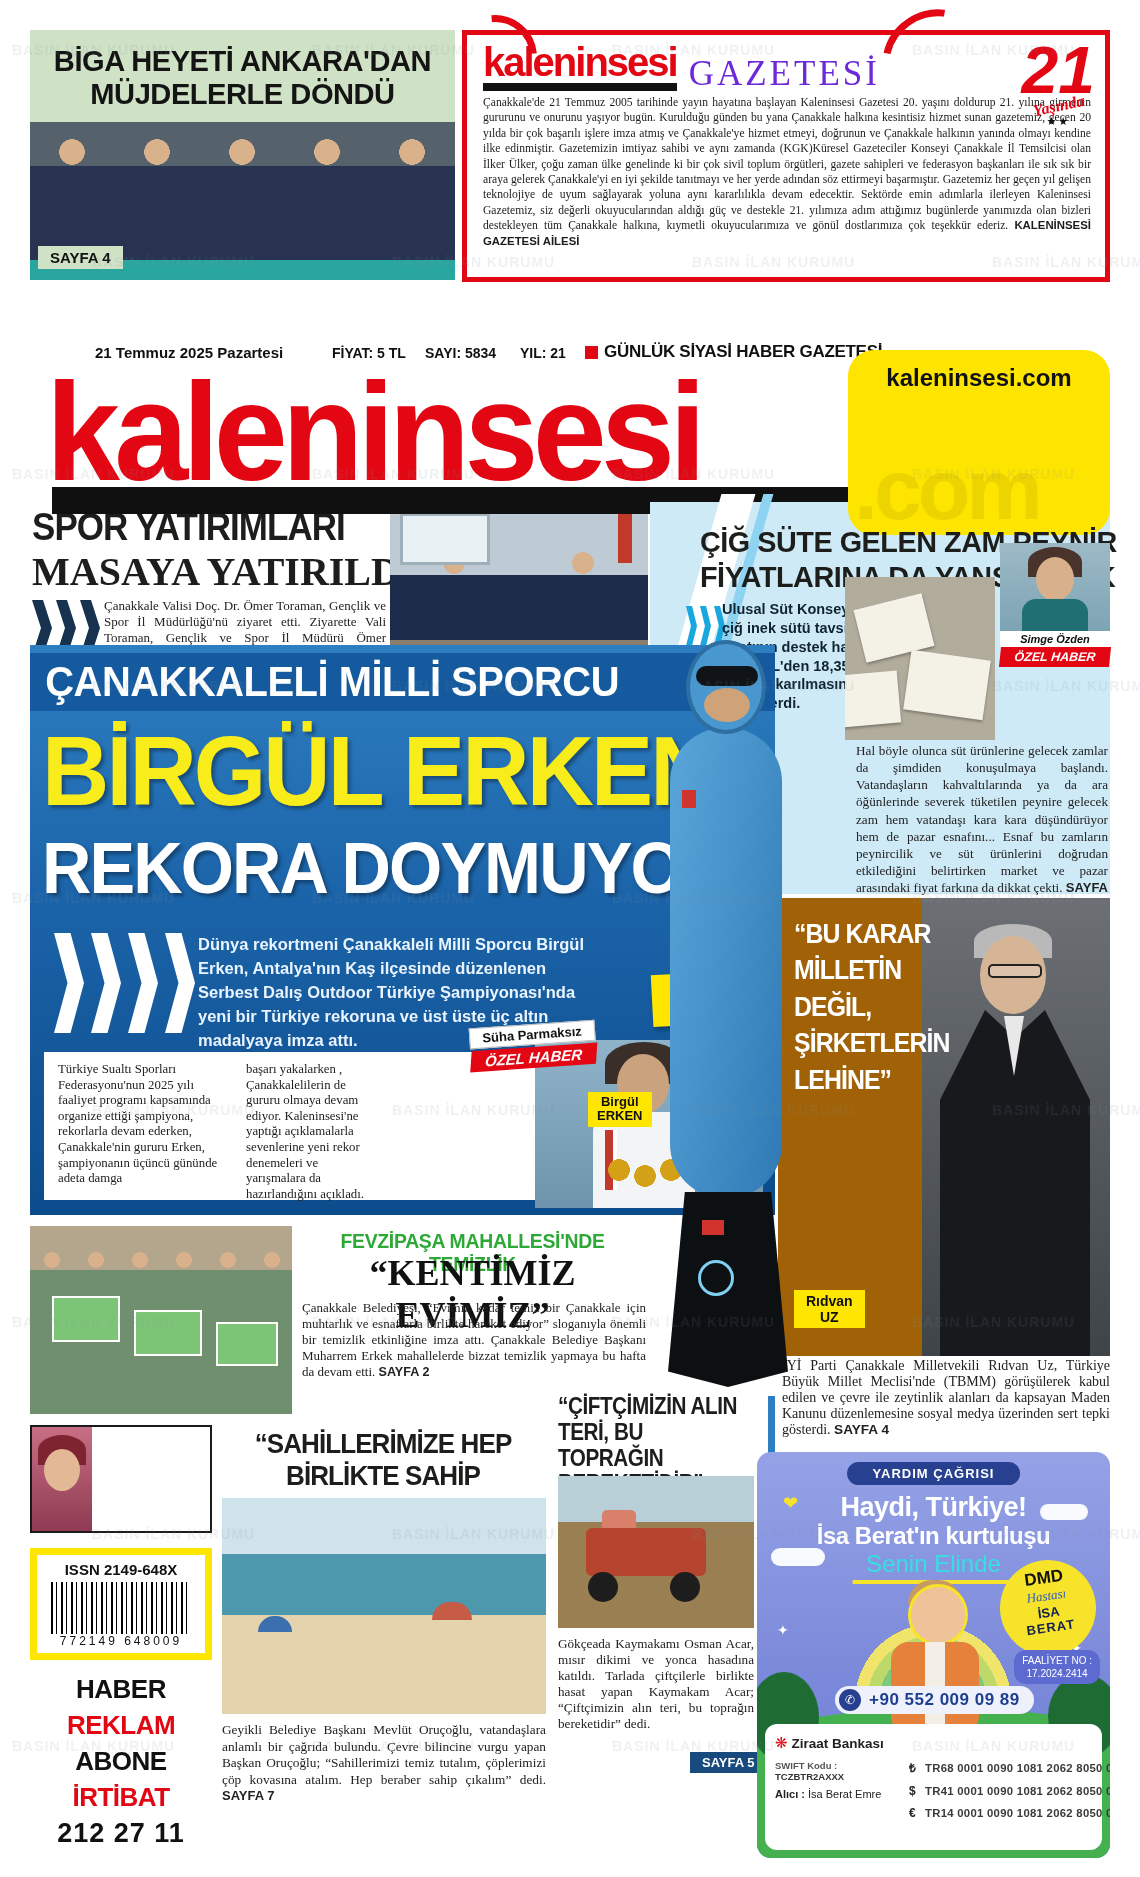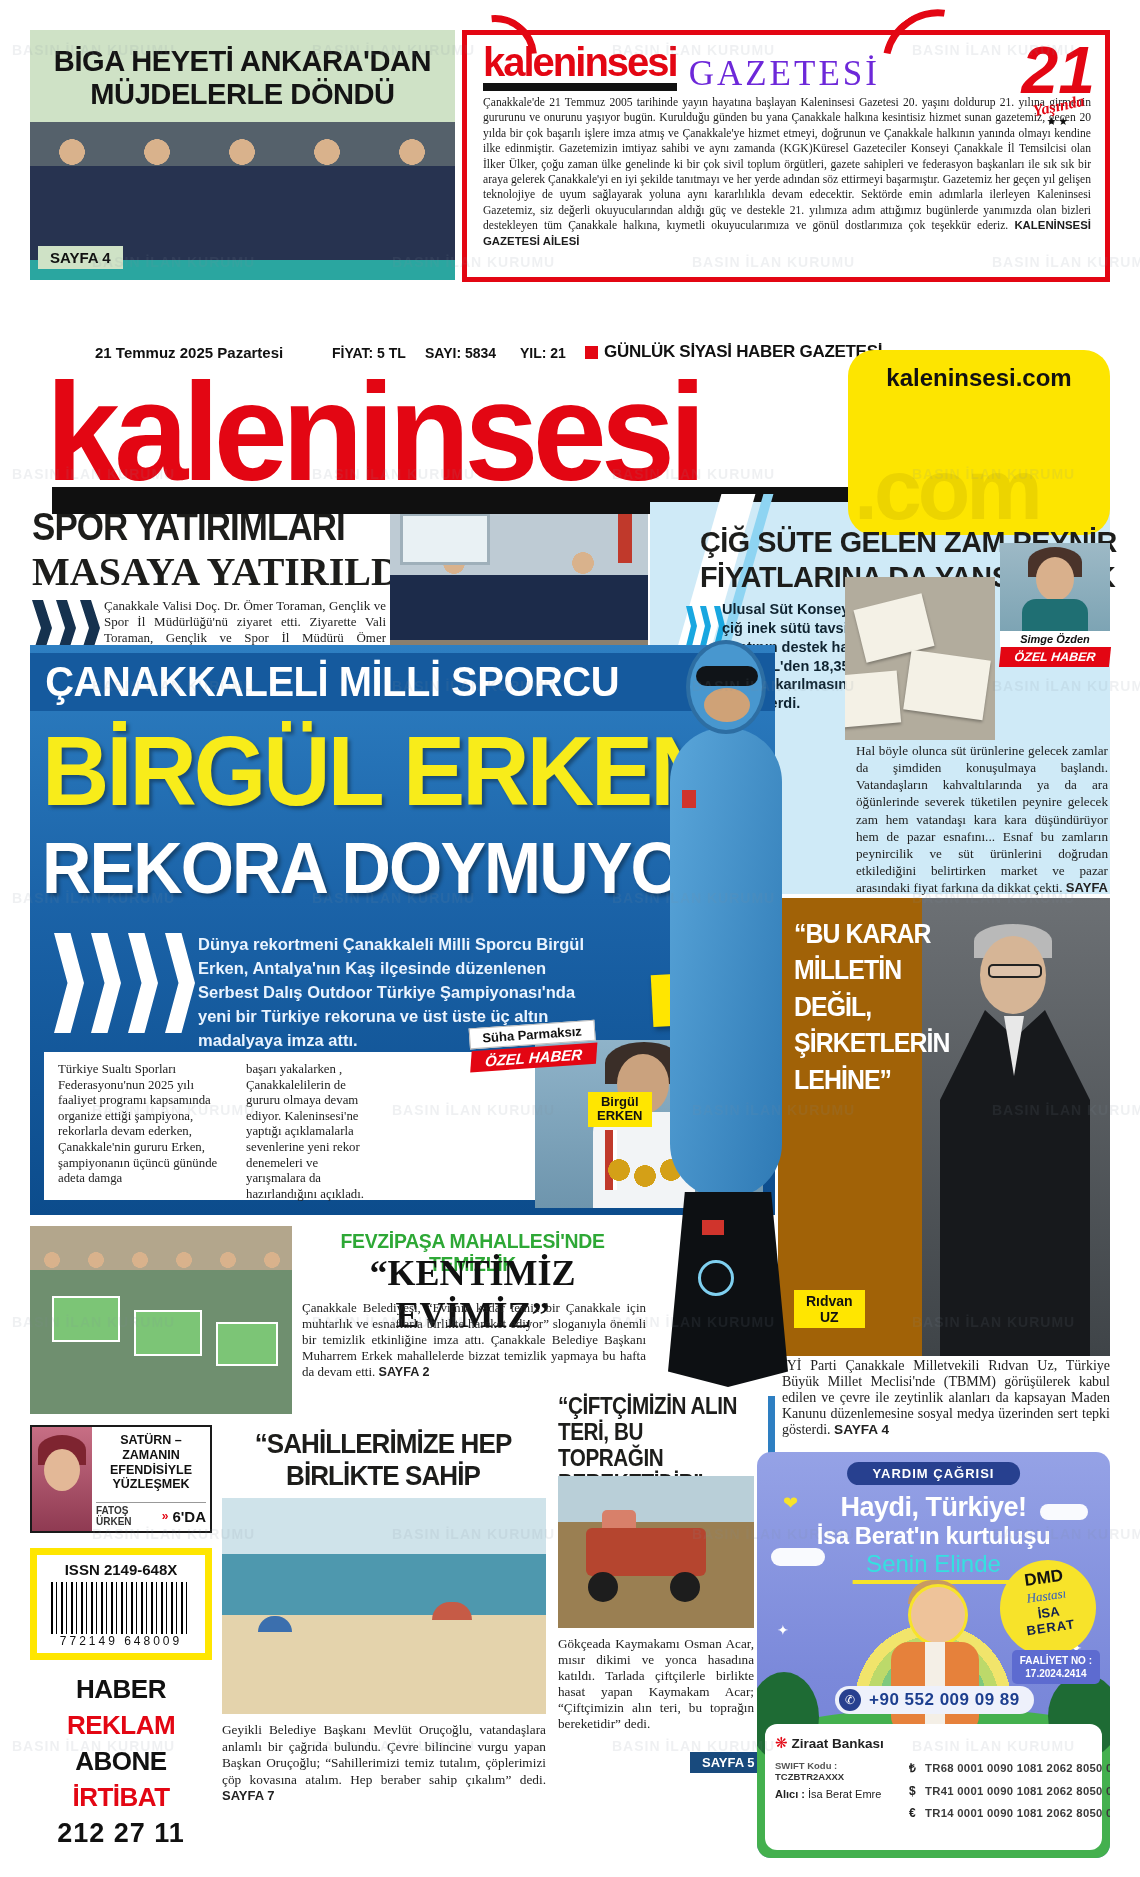--- a/index.html
+++ b/index.html
@@ -189,21 +189,21 @@
   #boy-hair{position:absolute;left:33px;top:-4px;width:54px;height:24px;border-radius:27px 27px 0 0;background:#c89a62;}
   #boy-vest{position:absolute;left:16px;top:58px;width:88px;height:92px;border-radius:18px;background:#e6813b;}
   #boy-shirt{position:absolute;left:50px;top:58px;width:20px;height:92px;background:#f4efe6;}
   #dmd-circle{position:absolute;right:14px;top:108px;width:96px;height:96px;border-radius:50%;background:#f7e32a;text-align:center;transform:rotate(-8deg);padding-top:8px;box-sizing:border-box;}
   #dmd-l1{font-weight:900;font-size:17px;color:#111;}
   #dmd-l2{font-family:"Liberation Serif",serif;font-style:italic;font-size:13px;color:#2b57c8;}
   #dmd-l3{font-weight:700;font-size:13px;color:#13214d;margin-top:1px;}
   #dmd-l4{font-weight:700;font-size:13px;color:#13214d;letter-spacing:1px;}
   #greenband{position:absolute;left:-10px;bottom:0;width:110%;height:150px;background:#44b04e;border-radius:50% 50% 0 0/40px;}
   .leaf{position:absolute;background:#1e6b34;border-radius:50%;}
-  #faaliyet{position:absolute;right:10px;top:198px;background:#5d6bd0;color:#fff;font-weight:700;font-size:10px;text-align:center;line-height:1.3;padding:4px 8px;border-radius:5px;}
+  #faaliyet{position:absolute;right:10px;top:198px;background:#5d6bd0;color:#fff;font-weight:400;font-size:10px;text-align:center;line-height:1.3;padding:4px 8px;border-radius:12px;}
   #charity-phone{position:absolute;left:78px;top:234px;background:#eef1fb;border-radius:16px;display:flex;align-items:center;gap:8px;padding:3px 14px 3px 4px;}
   #phone-icon{width:22px;height:22px;border-radius:50%;background:#27408f;color:#fff;font-size:12px;text-align:center;line-height:22px;}
   #phone-number{font-weight:900;font-size:17px;color:#1d3f8f;letter-spacing:.5px;}
   #bank-panel{position:absolute;left:8px;bottom:8px;width:337px;height:126px;background:#fff;border-radius:12px;box-sizing:border-box;padding:10px 8px 6px 10px;display:flex;gap:6px;}
   #bank-left{width:128px;flex:none;}
   #bank-name-row{display:flex;align-items:center;gap:4px;}
   #bank-logo{color:#e30613;font-size:15px;}
   #bank-name{font-weight:800;font-size:13.5px;color:#222;}
   #swift-row{font-size:9.5px;color:#555;font-weight:700;margin-top:8px;}
   #swift-val{color:#333;}
@@ -391,32 +391,20 @@
   <div id="ridvan-body" class="abs">
     <span>İYİ Parti Çanakkale Milletvekili Rıdvan Uz, Türkiye Büyük Millet Meclisi'nde (TBMM) görüşülerek kabul edilen ve çevre ile zeytinlik alanları da kapsayan Maden Kanunu düzenlemesine sosyal medya üzerinden sert tepki gösterdi.</span>
     <b>SAYFA 4</b>
   </div>
   <div id="col-divider" class="abs"></div>
 
   <div id="saturn" class="abs">
     <div id="saturn-photo">
       <div id="saturn-hair"></div>
       <div id="saturn-head"></div>
-    </div>
-    <div id="saturn-right">
-      <div id="saturn-title">
-        <div>SATÜRN – ZAMANIN</div>
-        <div>EFENDİSİYLE</div>
-        <div>YÜZLEŞMEK</div>
-      </div>
-      <div id="saturn-footer">
-        <span id="saturn-name">FATOŞ ÜRKEN</span>
-        <span id="saturn-arrow">»</span>
-        <span id="saturn-page">6'DA</span>
-      </div>
     </div>
   </div>
 
   <div id="issn-box" class="abs">
     <div id="issn-code">ISSN 2149-648X</div>
     <div id="barcode"></div>
     <div id="barcode-digits">772149 648009</div>
   </div>
 
   <div id="contact" class="abs">

